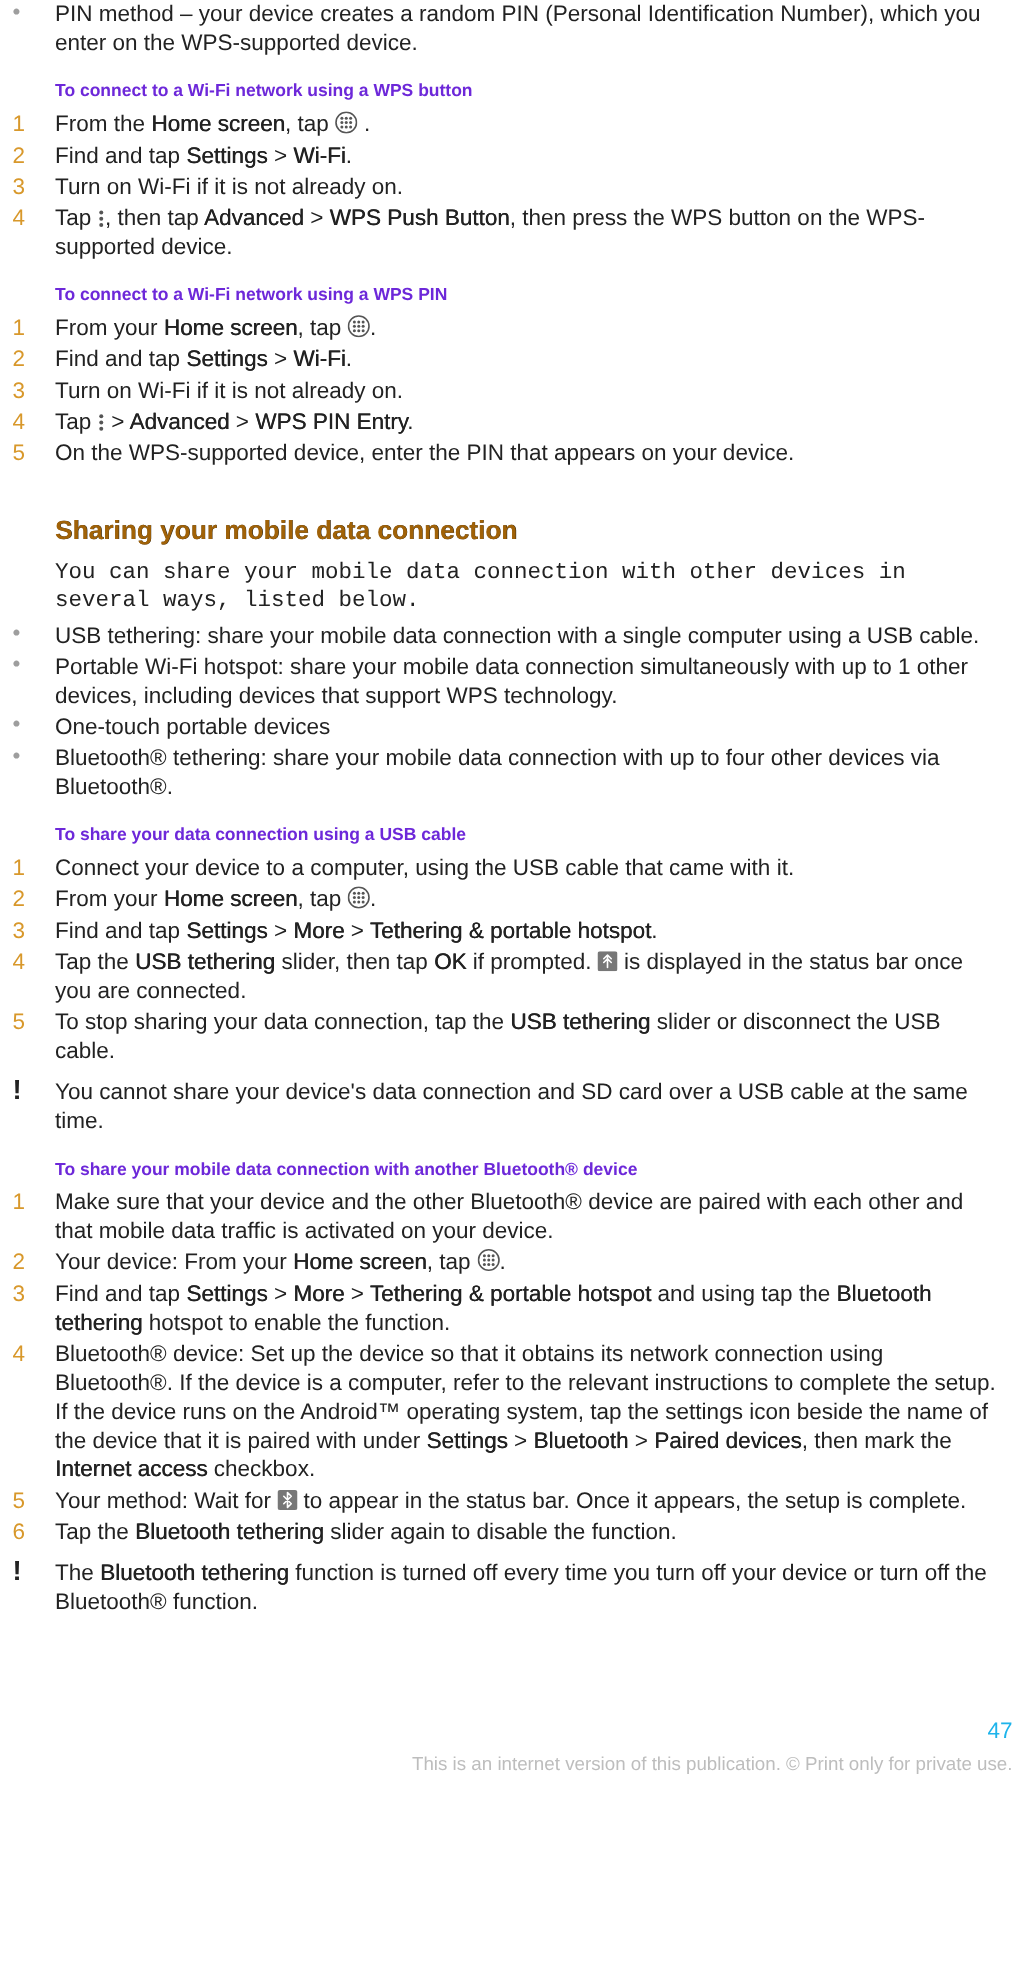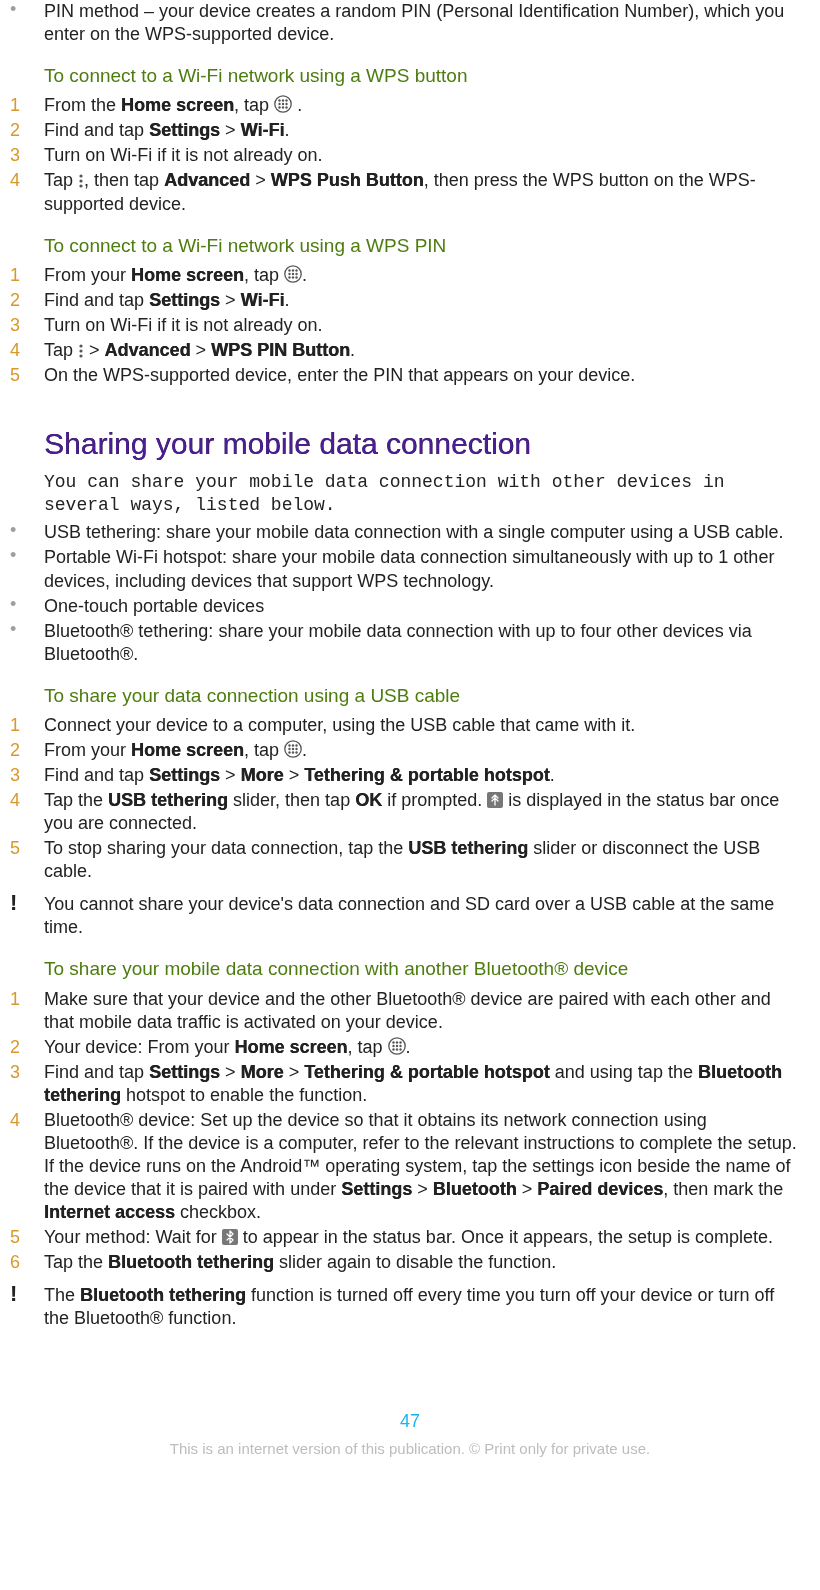--- a/index.html
+++ b/index.html
@@ -37,54 +37,55 @@
     color: #d8982b;
     font-size: 18px;
   }
   .note-marker {
     font-size: 22px;
     font-weight: bold;
     color: #222;
     line-height: 0.9;
   }
   .subhead {
-    color: #4d7c0f;
-    font-size: 19px;
+    color: #6d28d9;
+    font-size: 14px;
     margin: 18px 0 6px 34px;
+    font-weight: bold;
   }
   h2.section {
-    font-size: 30px;
+    font-size: 21px;
+    font-weight: 700;
+    margin: 38px 0 8px 34px;
+    color: #a16207;
+    text-shadow: 0.3px 0 0 #222;
+  }
+  .bold {
     font-weight: 400;
-    margin: 38px 0 8px 34px;
-    color: #4c1d95;
-    text-shadow: 0.3px 0 0 #222;
-  }
-  .bold {
-    font-weight: 700;
     text-shadow: 0.3px 0 0 #222;
   }
   .para {
     margin: 6px 0 4px 34px;
     font-family: Liberation Mono, monospace;
   }
   .note-body {
     font-size: 18px;
   }
   .icon {
     display: inline-block;
     vertical-align: -2px;
   }
   .pagenum {
-    text-align: center;
+    text-align: right;
     color: #1eb4eb;
     font-size: 18px;
     margin-top: 80px;
   }
   .footer {
-    text-align: center;
+    text-align: right;
     color: #bdbdbd;
     font-size: 15px;
     margin-top: 6px;
   }
   .note-row { margin-top: 10px; }
 </style>
 </head>
 <body>
 
 <svg width="0" height="0" style="position:absolute">
@@ -172,21 +173,21 @@
   </li>
   <li>
     <span class="marker num-marker">3</span>
     <span class="body">Turn on Wi-Fi if it is not already on.</span>
   </li>
   <li>
     <span class="marker num-marker">4</span>
     <span class="body">
       <span>Tap </span><svg class="icon" width="6" height="14">
           <use href="#overflow-icon"></use>
-        </svg><span> &gt; </span><span class="bold">Advanced</span><span> &gt; </span><span class="bold">WPS PIN Button</span><span>.</span>
+        </svg><span> &gt; </span><span class="bold">Advanced</span><span> &gt; </span><span class="bold">WPS PIN Entry</span><span>.</span>
     </span>
   </li>
   <li>
     <span class="marker num-marker">5</span>
     <span class="body">On the WPS-supported device, enter the PIN that appears on your device.</span>
   </li>
 </ol>
 
 <h2 class="section">Sharing your mobile data connection</h2>
 <div class="para">You can share your mobile data connection with other devices in several ways, listed below.</div>

